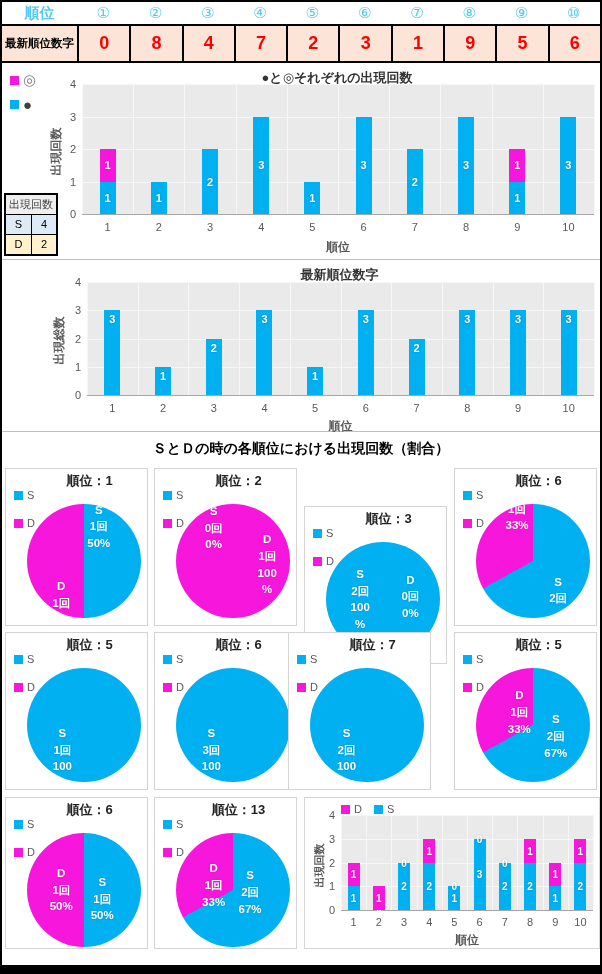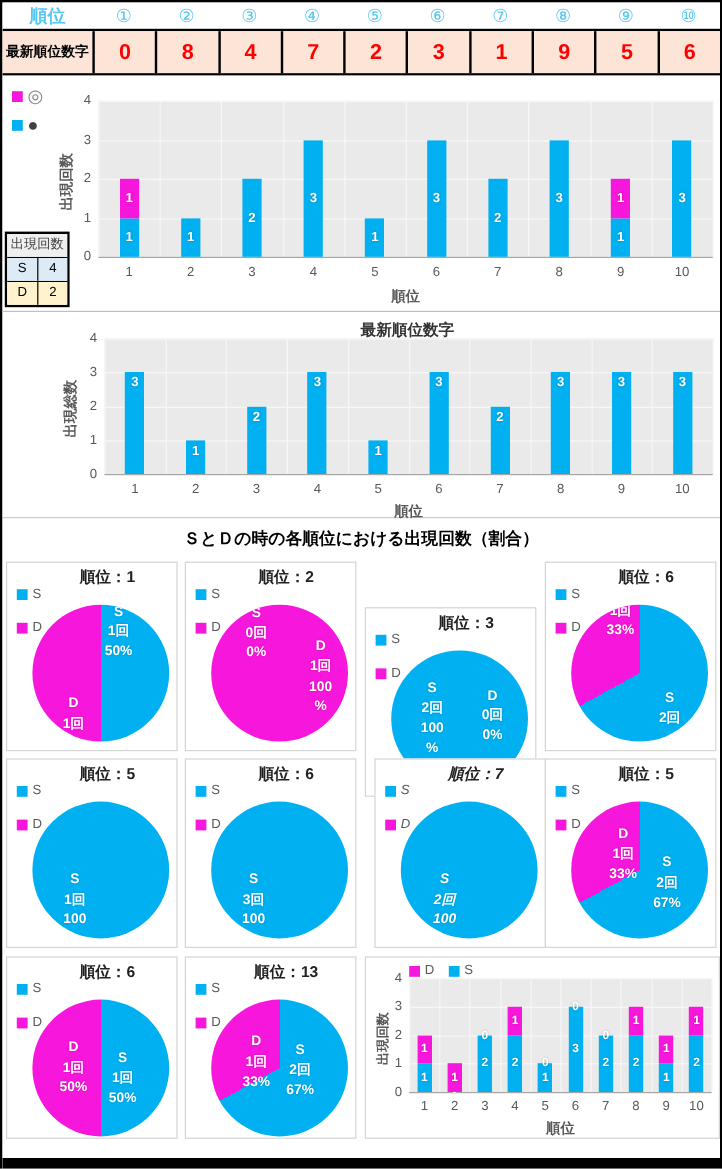--- a/index.html
+++ b/index.html
@@ -93,20 +93,21 @@
         <div class="val-cell">2</div>
         <div class="val-cell">3</div>
         <div class="val-cell">1</div>
         <div class="val-cell">9</div>
         <div class="val-cell">5</div>
         <div class="val-cell">6</div>
       </div>
   </div>
 
   <div id="sec1" class="chart-sec">
+    <div class="chart-title" style="left:80px;right:8px;top:6px;">●と◎それぞれの出現回数</div>
     <div class="legend" style="left:8px;top:8px;">
       <div class="legend-row">
         <span class="swatch" id="sw-d1" style="background: rgb(247, 22, 220);"></span>
         <span style="color:#808080;font-size:15px;">◎</span>
       </div>
       <div class="legend-row">
         <span class="swatch" id="sw-s1" style="background: rgb(0, 176, 240);"></span>
         <span style="color:#404040;font-size:15px;">●</span>
       </div>
     </div>
@@ -343,21 +344,21 @@
             <div class="legend-row">
               <div class="swatch" style="background: rgb(247, 22, 220);"></div>
               <span>D</span>
             </div>
           </div>
           <div class="pie-circle" style="background: rgb(0, 176, 240);">
             <div class="pie-label" style="left: 31%; top: 72%;">S<br>3回<br>100</div>
             <div class="pie-label" style="left: 84%; top: 3%;">0%</div>
           </div>
         </div>
-        <div class="pie-box" style="left: 310px; top: 200px; font-style: italic;">
+        <div class="pie-box" style="left: 286px; top: 200px;">
           <div class="pie-title">順位：7</div>
           <div class="pie-legend">
             <div class="legend-row">
               <div class="swatch" style="background: rgb(0, 176, 240);"></div>
               <span>S</span>
             </div>
             <div class="legend-row">
               <div class="swatch" style="background: rgb(247, 22, 220);"></div>
               <span>D</span>
             </div>

